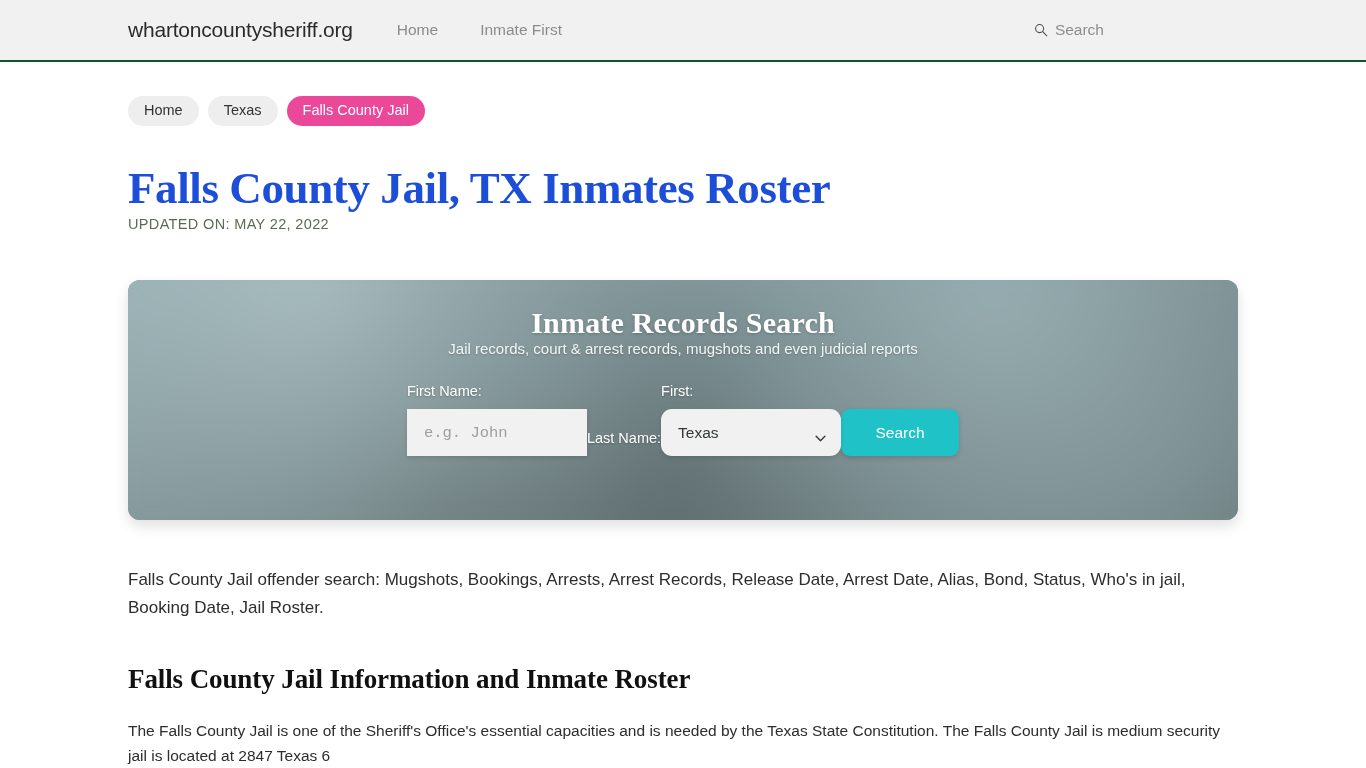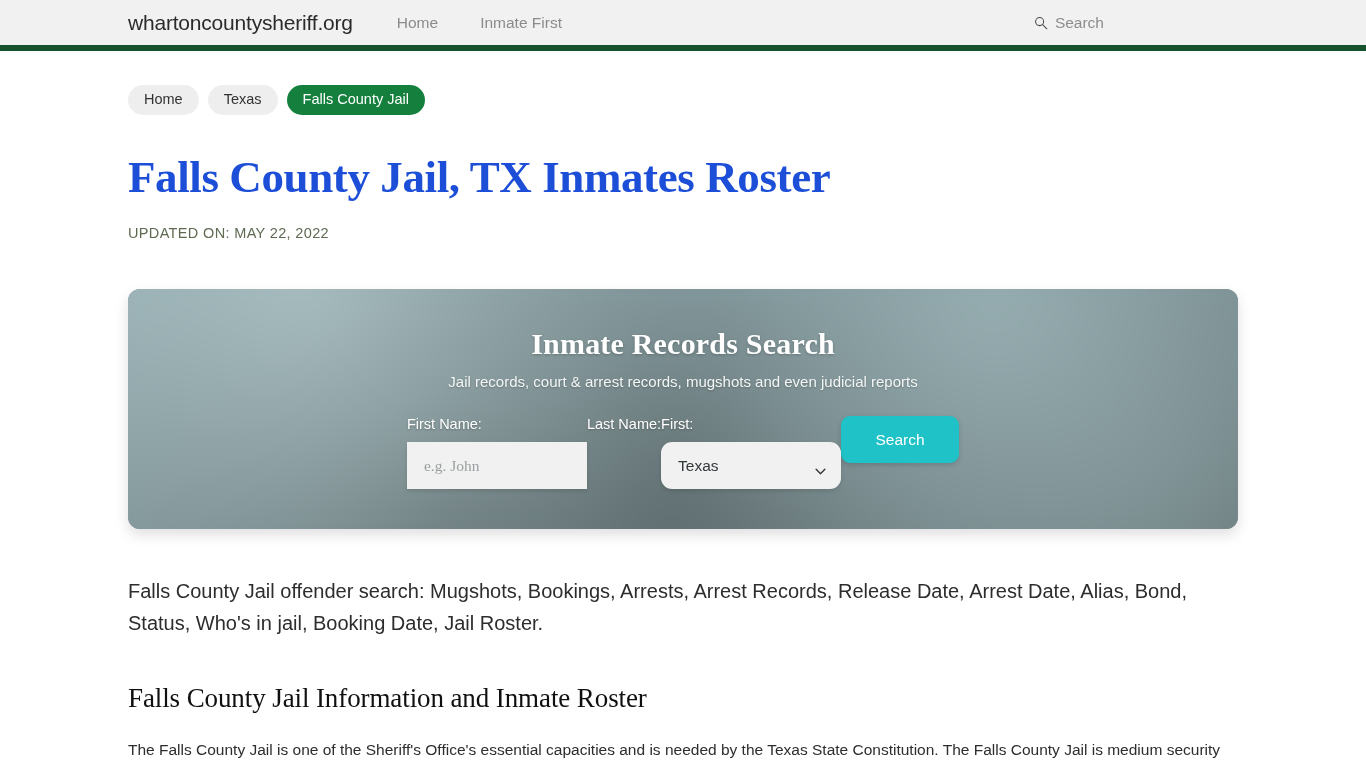--- a/index.html
+++ b/index.html
@@ -13,23 +13,23 @@
     background: #ffffff;
   }
   body {
     font-family: "Liberation Sans", sans-serif;
     color: #222222;
     -webkit-font-smoothing: antialiased;
   }
 
   
   .site-header {
-    height: 51px;
+    height: 62px;
     background: #f1f1f1;
-    border-bottom: 6px solid #14532d;
+    border-bottom: 2px solid #14532d;
     display: flex;
     align-items: center;
     position: relative;
     box-shadow: 0 1px 3px rgba(0,0,0,0.035);
   }
   .header-inner {
     width: 1110px;
     margin: 0 auto;
     display: flex;
     align-items: center;
@@ -93,36 +93,36 @@
     background: #eeeeee;
     color: #333333;
     font-size: 14.5px;
     padding: 7px 16px 8px;
     border-radius: 16px;
     line-height: 1;
     white-space: nowrap;
     cursor: pointer;
   }
   .crumb.active {
-    background: #15803d;
+    background: #ec4899;
     color: #ffffff;
   }
 
   
   .page-title {
     font-family: "Liberation Serif", "DejaVu Serif", serif;
     font-size: 45px;
     font-weight: 700;
     color: #1d4ed8;
     margin: 38px 0 0 0;
     letter-spacing: -0.4px;
     line-height: 1.08;
   }
   .updated-on {
-    margin-top: 24px;
+    margin-top: 4px;
     font-size: 14.5px;
     letter-spacing: 0.35px;
     color: #5e6b52;
   }
 
   
   .search-panel {
     margin-top: 48px;
     height: 240px;
     border-radius: 12px;
@@ -148,55 +148,55 @@
     z-index: 2;
     height: 100%;
     padding: 26px 0 0 0;
     text-align: center;
   }
   .panel-title {
     font-family: "Liberation Serif", "DejaVu Serif", serif;
     font-size: 30px;
     font-weight: 700;
     color: #ffffff;
-    margin: 12px;
+    margin: 0;
     letter-spacing: 0.2px;
     text-shadow: 0 1px 3px rgba(0,0,0,0.22);
   }
   .panel-subtitle {
     margin-top: 0;
     font-size: 15px;
     color: #f3f6f6;
     text-shadow: 0 1px 2px rgba(0,0,0,0.22);
   }
   .form-row {
     margin-top: 26px;
     display: flex;
     justify-content: center;
-    align-items: flex-start;
+    align-items: flex-end;
   }
   .field {
     text-align: left;
   }
   .field-label {
     display: block;
     font-size: 14.5px;
     color: #ffffff;
     margin-bottom: 10px;
     text-shadow: 0 1px 2px rgba(0,0,0,0.25);
   }
   .text-input {
     width: 180px;
     height: 47px;
     border: none;
     border-radius: 0;
     background: #f0f1f0;
     padding: 0 17px;
     font-size: 15.5px;
-    font-family: Liberation Serif, serif;
+    font-family: Liberation Mono, monospace;
     color: #33383a;
     outline: none;
     box-shadow: 0 2px 4px rgba(0,0,0,0.12);
   }
   .text-input::placeholder { color: #9aa0a1; }
   .select-wrap {
     position: relative;
     width: 180px;
   }
   .state-select {
@@ -232,29 +232,29 @@
     color: #ffffff;
     font-size: 15.5px;
     font-family: "Liberation Sans", sans-serif;
     cursor: pointer;
     box-shadow: 0 2px 5px rgba(0,0,0,0.16);
   }
 
   
   .intro {
     margin-top: 46px;
-    font-size: 20px;
+    font-size: 17px;
     line-height: 1.62;
     color: #2d2d2d;
     max-width: 1100px;
   }
   .section-heading {
     font-family: "Liberation Serif", "DejaVu Serif", serif;
     font-size: 27px;
-    font-weight: 400;
+    font-weight: 700;
     color: #101010;
     margin: 43px 0 0 0;
     letter-spacing: -0.1px;
   }
   .body-para {
     margin-top: 23px;
     font-size: 15.5px;
     line-height: 1.62;
     color: #2d2d2d;
   }

